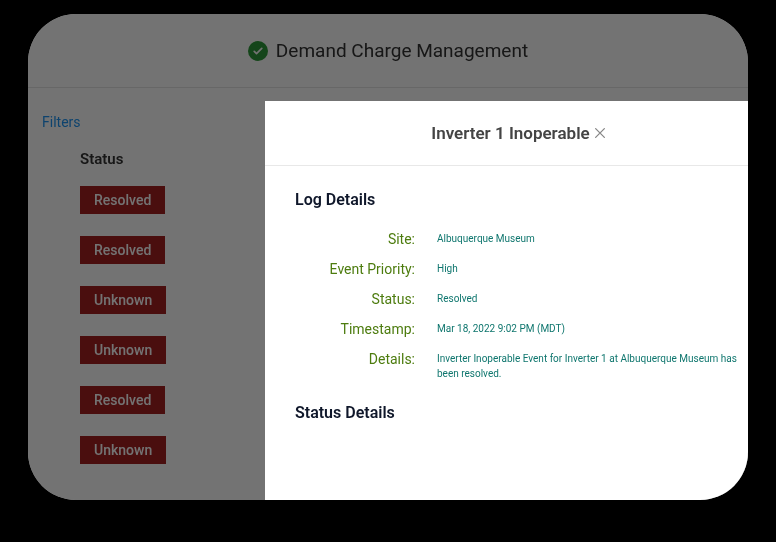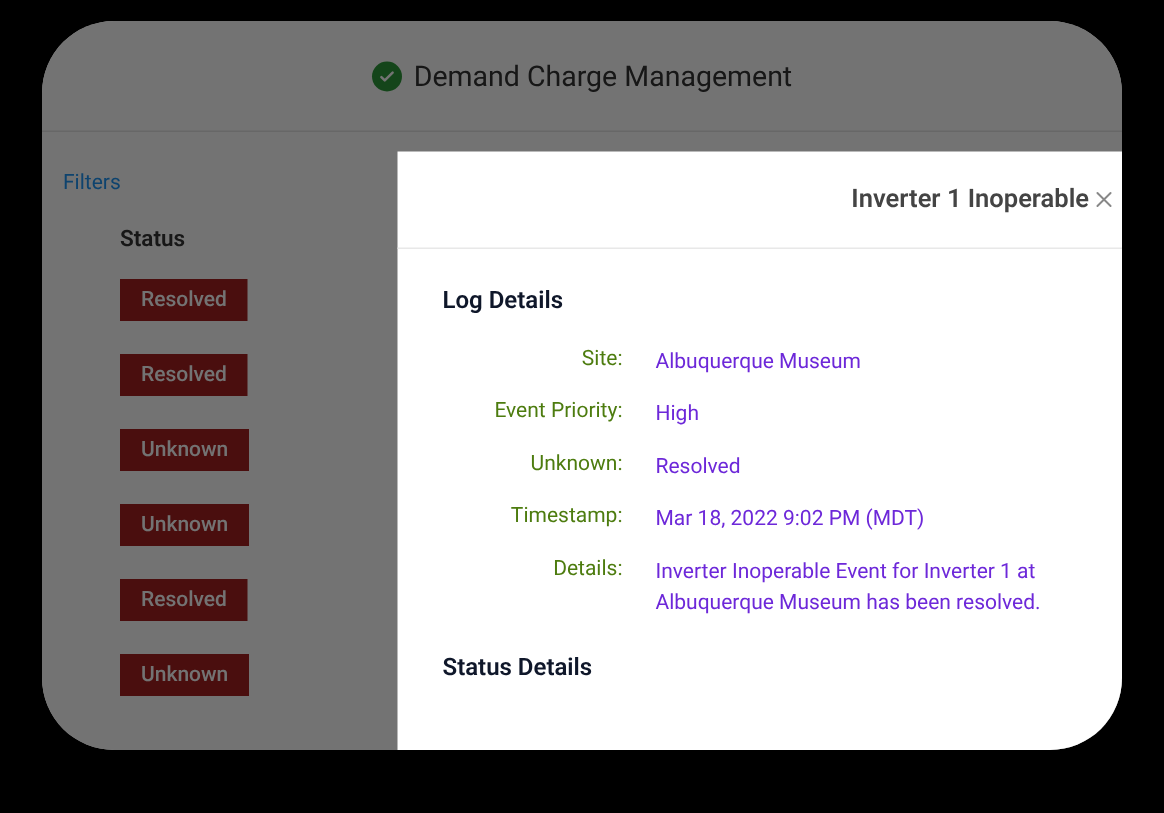--- a/index.html
+++ b/index.html
@@ -68,21 +68,21 @@
     top: 87px;
     width: 511px;
     height: 399px;
     background: #fff;
     display: flex;
     flex-direction: column;
   }
   .modal-header {
     display: flex;
     align-items: center;
-    justify-content: flex-end;
+    justify-content: center;
     padding: 22px 30px;
     border-bottom: 1px solid #e8e8e8;
   }
   .modal-title { font-size: 17px; font-weight: 600; color: #444; }
   .close-btn {
     background: none; border: none; cursor: pointer;
     width: 20px; height: 20px; display: flex; align-items: center; justify-content: center;
     color: #888;
   }
   .close-btn svg { width: 14px; height: 14px; }
@@ -91,22 +91,22 @@
   .detail-row { display: flex; margin-bottom: 14px; }
   .detail-label {
     width: 142px;
     text-align: right;
     padding-right: 22px;
     font-size: 14px;
     color: #4d7c0f;
   }
   .detail-value {
     flex: 1;
-    font-size: 14px;
-    color: #6d28d9;
+    font-size: 10px;
+    color: #0f766e;
     line-height: 1.5;
   }
   .section-title.second { margin-top: 22px; }
 </style>
 </head>
 <body>
 
 <div class="card">
 
   <div class="header">
@@ -157,21 +157,21 @@
 
       <div class="detail-row">
         <div class="detail-label">Site:</div>
         <div class="detail-value">Albuquerque Museum</div>
       </div>
       <div class="detail-row">
         <div class="detail-label">Event Priority:</div>
         <div class="detail-value">High</div>
       </div>
       <div class="detail-row">
-        <div class="detail-label">Unknown:</div>
+        <div class="detail-label">Status:</div>
         <div class="detail-value">Resolved</div>
       </div>
       <div class="detail-row">
         <div class="detail-label">Timestamp:</div>
         <div class="detail-value">Mar 18, 2022 9:02 PM (MDT)</div>
       </div>
       <div class="detail-row">
         <div class="detail-label">Details:</div>
         <div class="detail-value">Inverter Inoperable Event for Inverter 1 at Albuquerque Museum has been resolved.</div>
       </div>

